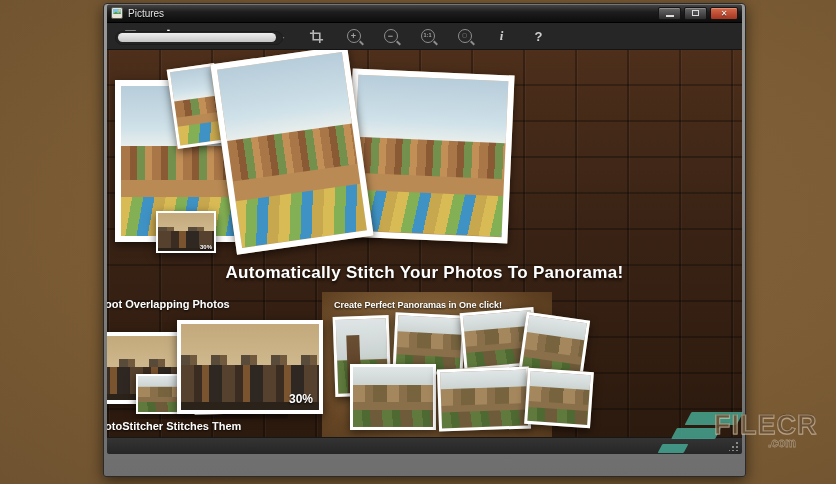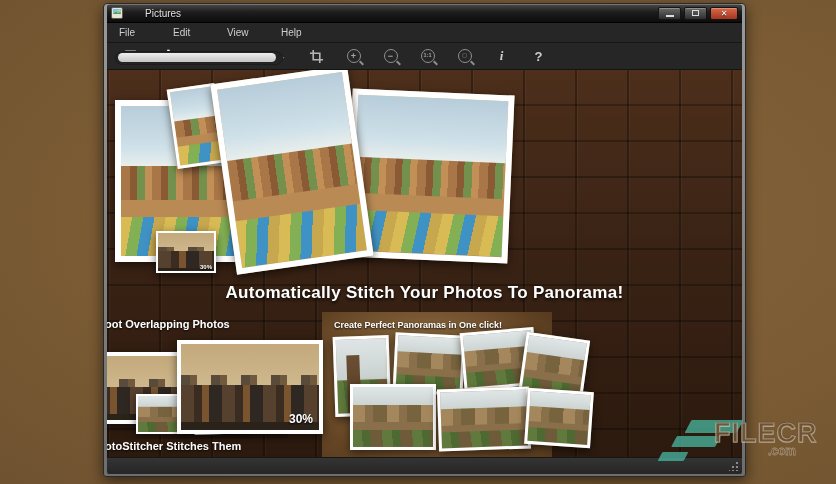--- a/index.html
+++ b/index.html
@@ -11,21 +11,21 @@
   }
 
   
   .window{
     position:absolute; left:103px; top:3px; width:643px; height:474px;
     background:linear-gradient(180deg,#9a9a9a,#6e6e6e);
     border:1px solid #2a2a2a; border-radius:4px 4px 3px 3px;
     box-shadow:0 4px 14px rgba(0,0,0,.55); padding:0 3px 3px 3px;
   }
   .titlebar{
-    height:19px; display:flex; align-items:center; gap:22px; padding:0 4px;
+    height:19px; display:flex; align-items:center; gap:5px; padding:0 4px;
     background:linear-gradient(180deg,#4a4a4a 0%,#1d1d1d 45%,#0d0d0d 100%);
     border-radius:3px 3px 0 0; border-bottom:1px solid #000; position:relative;
   }
   .titlebar::before{content:"";position:absolute;left:0;top:0;right:0;height:1px;background:rgba(255,255,255,.25);border-radius:3px 3px 0 0;}
   .app-ico{width:12px;height:12px;flex:0 0 auto;}
   .title-text{font-size:10px;color:#e2e2e2;text-shadow:0 1px 1px #000;}
   .win-controls{margin-left:auto;display:flex;gap:3px;}
   .wbtn{width:23px;height:13px;border:1px solid #151515;border-radius:2px;display:flex;align-items:center;justify-content:center;
         background:linear-gradient(180deg,#6a6a6a,#2e2e2e);box-shadow:inset 0 1px 0 rgba(255,255,255,.25);}
   .wbtn.close{background:linear-gradient(180deg,#d86a4a,#a53520);width:28px;}
@@ -125,21 +125,21 @@
   .grip{position:absolute;right:3px;bottom:3px;width:10px;height:10px;
         background:
          radial-gradient(circle at 8px 2px,#8a8a8a 1px,transparent 1.4px),
          radial-gradient(circle at 8px 6px,#8a8a8a 1px,transparent 1.4px),
          radial-gradient(circle at 4px 6px,#8a8a8a 1px,transparent 1.4px),
          radial-gradient(circle at 8px 10px,#8a8a8a 1px,transparent 1.4px),
          radial-gradient(circle at 4px 10px,#8a8a8a 1px,transparent 1.4px),
          radial-gradient(circle at 0px 10px,#8a8a8a 1px,transparent 1.4px);}
 
   
-  .watermark{position:absolute;left:636px;top:400px;width:190px;height:70px;z-index:50;pointer-events:none;}
+  .watermark{position:absolute;left:636px;top:392px;width:190px;height:70px;z-index:50;pointer-events:none;}
   .wm-bar{position:absolute;background:rgba(72,178,156,.78);transform:skewX(-28deg);border-radius:1px;}
   .wm-bar.b1{left:52px;top:20px;width:52px;height:13px;}
   .wm-bar.b2{left:38px;top:36px;width:44px;height:11px;}
   .wm-bar.b3{left:24px;top:52px;width:26px;height:9px;}
   .wm-text{position:absolute;left:78px;top:18px;font-size:27px;font-weight:bold;letter-spacing:1px;
            color:rgba(98,72,45,.72);-webkit-text-stroke:1.2px rgba(222,205,178,.55);
            text-shadow:0 1px 0 rgba(240,228,205,.28), 0 -1px 1px rgba(40,25,12,.35);}
   .wm-tld{position:absolute;left:132px;top:44px;font-size:12px;font-weight:bold;
           color:rgba(98,72,45,.78);-webkit-text-stroke:.8px rgba(222,205,178,.5);}
 
@@ -167,26 +167,20 @@
           </div>
         <div class="wbtn">
             <span class="glyph-max"></span>
           </div>
         <div class="wbtn close">
             <span class="glyph-close">✕</span>
           </div>
       </div>
     </div>
 
-    <div class="menubar">
-      <span class="menu-item">File</span>
-      <span class="menu-item">Edit</span>
-      <span class="menu-item">View</span>
-      <span class="menu-item">Help</span>
-    </div>
 
     <div class="toolbar">
       <div class="tb-slot">
         <svg width="15" height="15" viewBox="0 0 16 16">
           <path d="M2 2 H12 L14 4 V14 H2 Z" fill="none" stroke="#9a9a9a" stroke-width="1.5"></path>
           <rect x="5" y="2.6" width="6" height="3.6" fill="#9a9a9a"></rect>
           <rect x="4.2" y="9" width="7.6" height="4.6" fill="none" stroke="#9a9a9a" stroke-width="1.2"></rect>
         </svg>
       </div>
       <div class="tb-slot">

